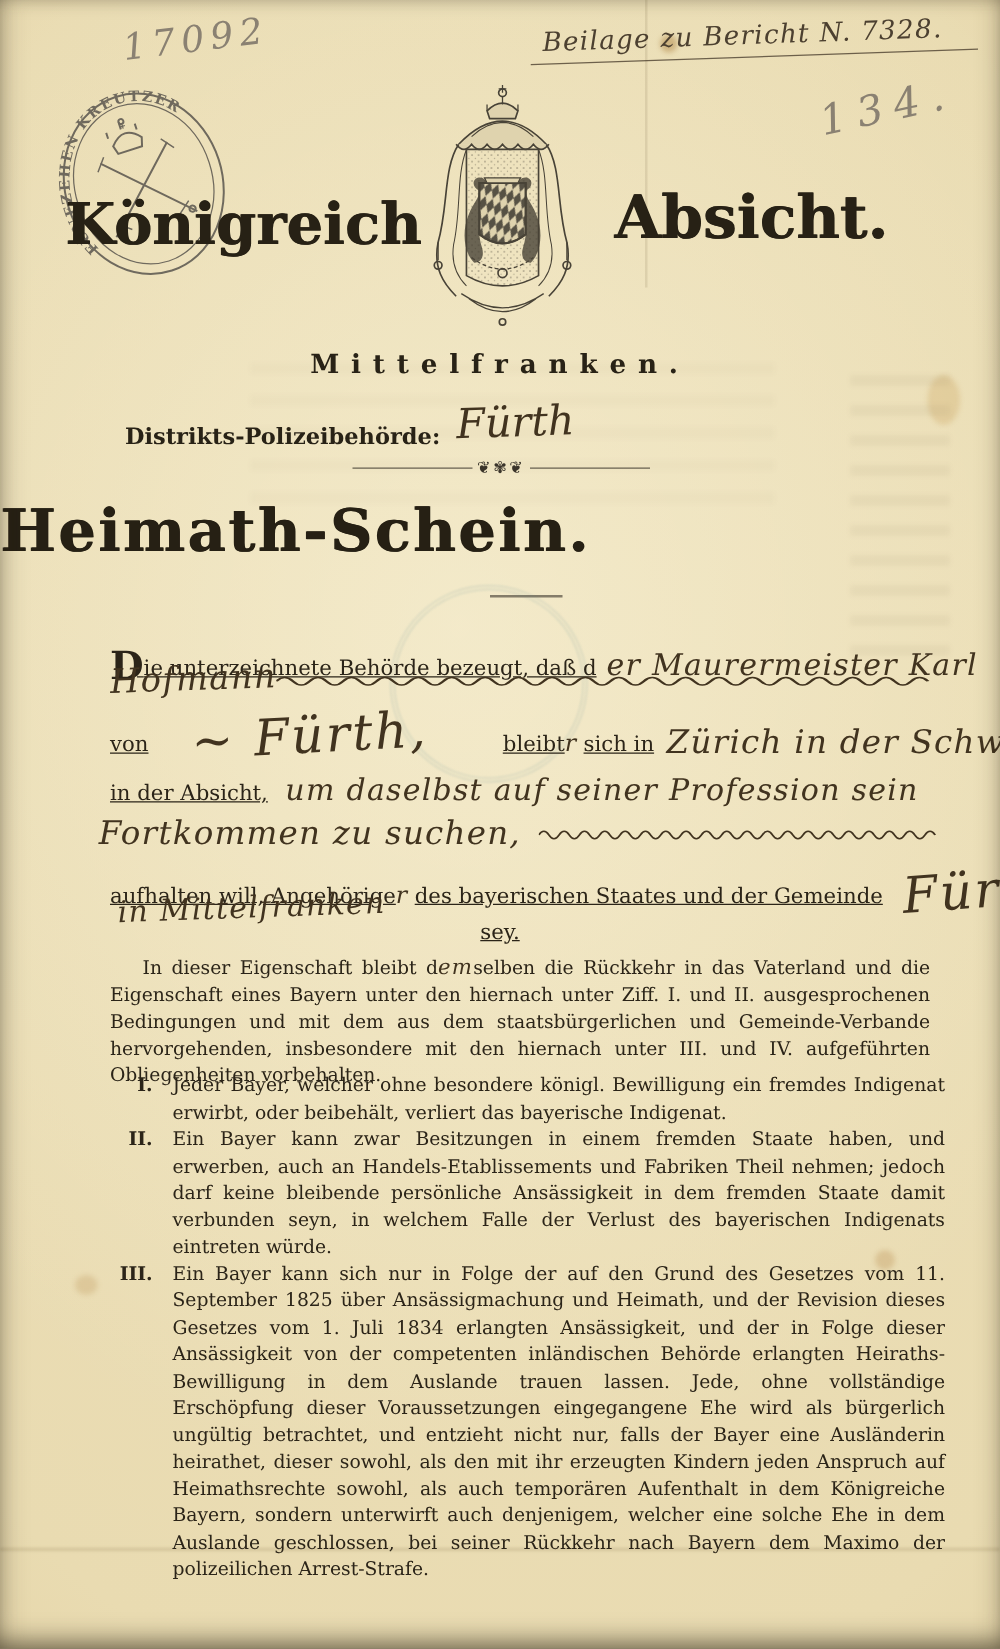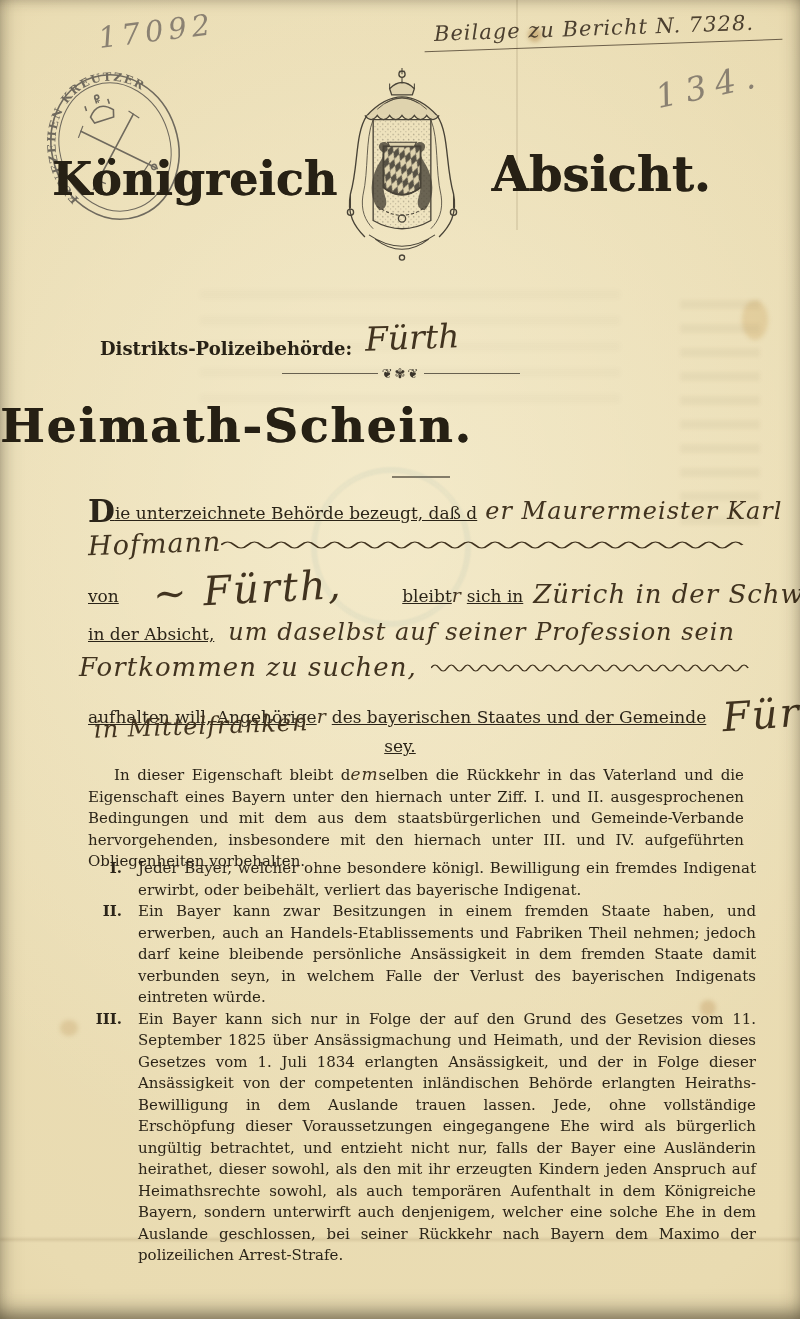--- a/index.html
+++ b/index.html
@@ -163,40 +163,41 @@
       <path d="M66 74 h28 l-2 4 h-24 z" fill="#ded2ad" stroke-width="1"></path>
 
       <path d="M56 136 Q80 154 104 136" stroke-dasharray="3 2" stroke-width="1"></path>
       <circle cx="80" cy="148" r="3.5"></circle>
 
       <path d="M48 164 Q80 186 112 164 M54 168 Q80 188 106 168" stroke-width="1"></path>
       <circle cx="80" cy="186" r="2.5"></circle>
     </g>
   </svg>
 
+  <div class="district">Mittelfranken.</div>
 
   <div class="authority">
     <span class="authority-label">Distrikts-Polizeibehörde:</span>
     <span class="hw authority-value">Fürth</span>
   </div>
 
   <div class="divider">
     <span class="bar"></span>
     <span class="orn">❦✾❦</span>
     <span class="bar"></span>
   </div>
 
   <div class="doc-title">Heimath-Schein.</div>
   <div class="title-rule"></div>
 
   <div class="faint-stamp"></div>
 
   <div class="line" style="top:497px;">
     <span class="printed"><span class="init">D</span><span>ie unterzeichnete Behörde bezeugt, daß d</span></span>
-    <span class="hw hw-mid" style="margin-left:8px;">er Maurermeister Karl</span>
+    <span class="hw hw-mid" style="margin-left:8px;margin-top:21px;">er Maurermeister Karl</span>
   </div>
 
   <div class="line" style="top:528px;">
     <span class="hw hw-mid" style="font-size:27px;transform:rotate(-2deg);">Hofmann</span>
     <svg class="squig" viewBox="0 0 240 12" preserveAspectRatio="none">
       <path d="M0 7 q3 -6 6 0 t6 0 t6 0 t6 0 t6 0 t6 0 t6 0 t6 0 t6 0 t6 0 t6 0 t6 0 t6 0 t6 0 t6 0 t6 0 t6 0 t6 0 t6 0 t6 0 t6 0 t6 0 t6 0 t6 0 t6 0 t6 0 t6 0 t6 0 t6 0 t6 0 t6 0 t6 0 t6 0 t6 0 t6 0 t6 0 t6 0 t6 0 t6 0"></path>
     </svg>
   </div>
 
   <div class="line" style="top:566px;">

